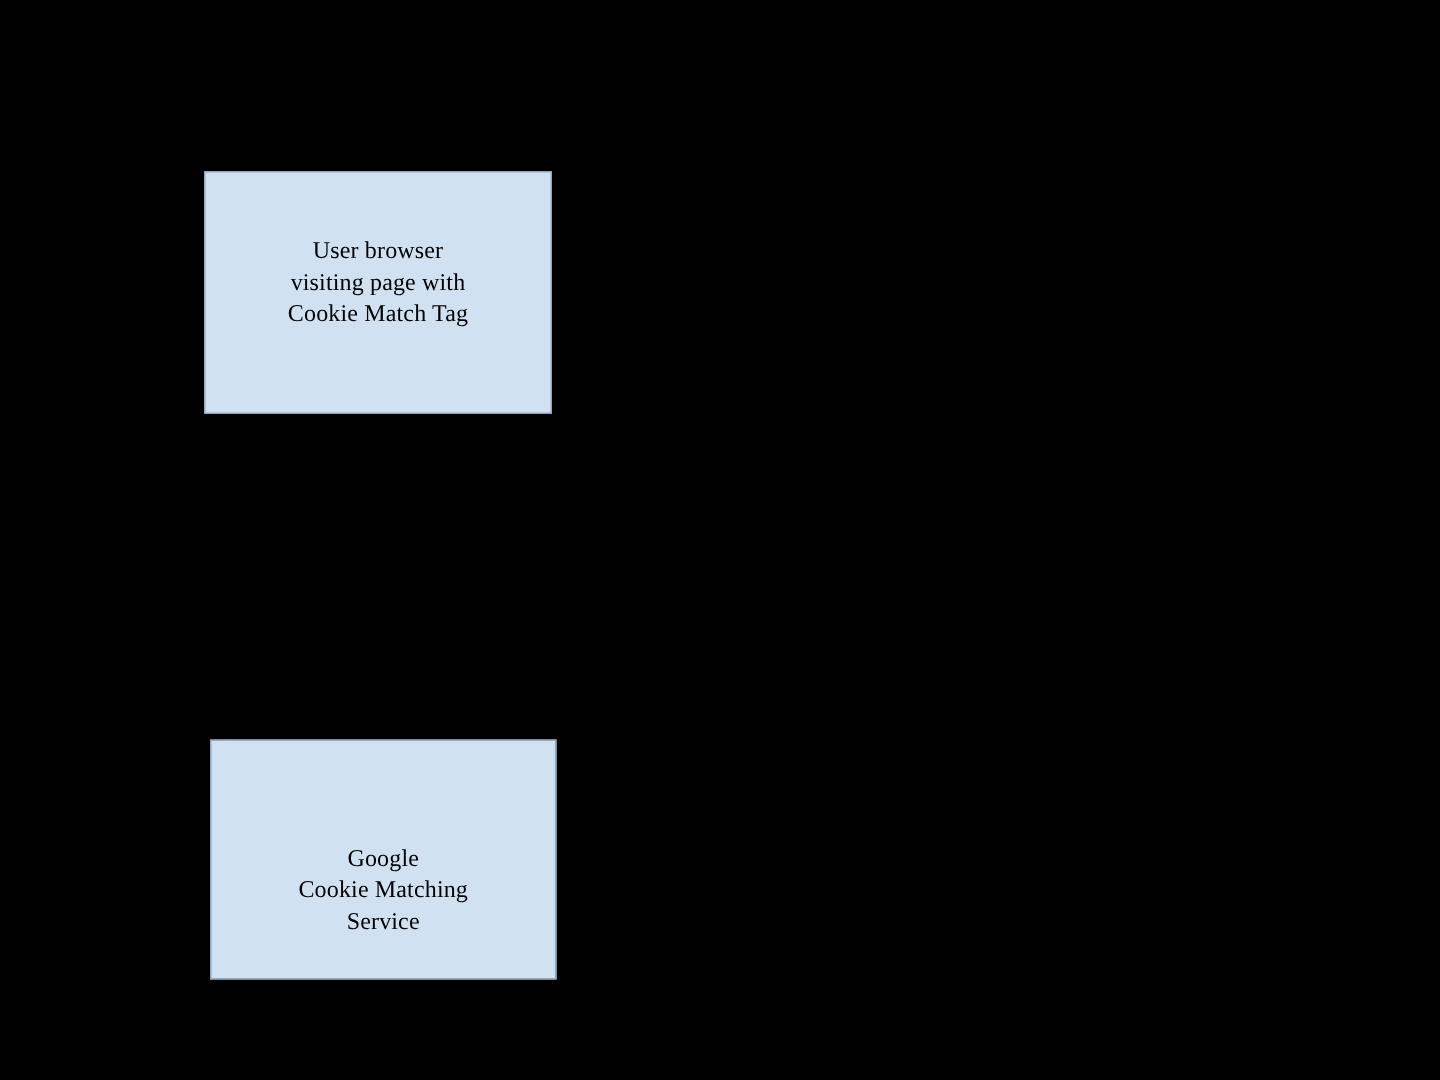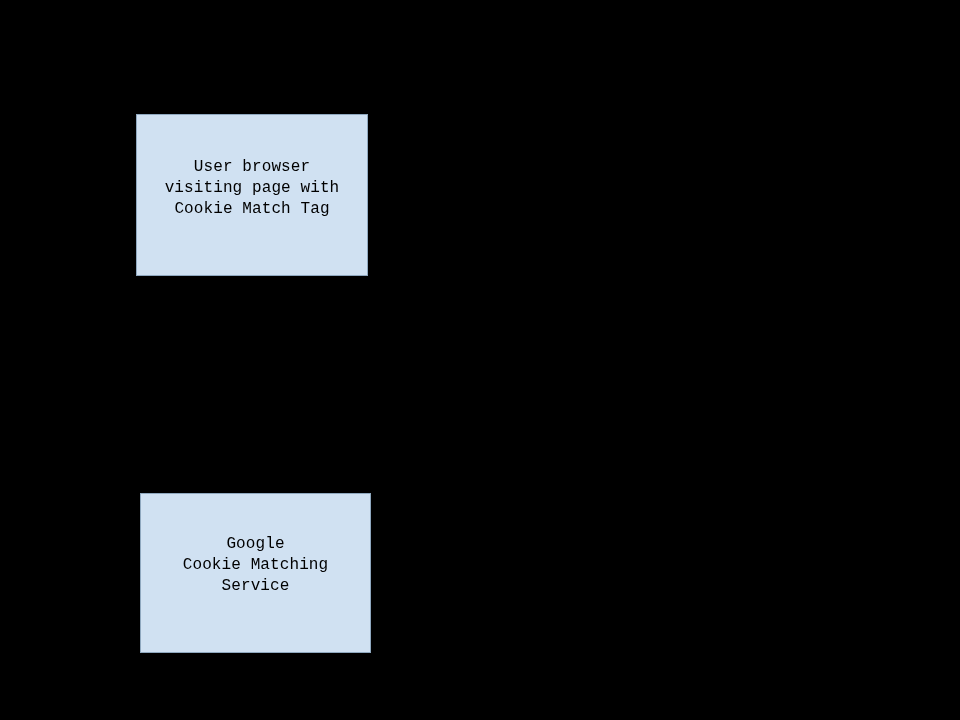--- a/index.html
+++ b/index.html
@@ -21,21 +21,21 @@
   .node {
     position: absolute;
     box-sizing: border-box;
     background: #d0e1f2;
     border: 1px solid #8fa8bf;
     display: flex;
     justify-content: center;
   }
   .node-label {
     color: #000000;
-    font-family: Liberation Mono, monospace;
+    font-family: Liberation Serif, serif;
     font-size: 16px;
     line-height: 21px;
     text-align: center;
     white-space: pre-line;
     letter-spacing: 0.1px;
   }
   
   #node-user-browser {
     left: 136px;
     top: 114px;
@@ -54,20 +54,21 @@
   }
   #node-buyers-service .node-label {
     padding-top: 64px;
   }
   
   #node-google-cms {
     left: 140px;
     top: 493px;
     width: 231px;
     height: 160px;
+    align-items: center;
   }
   #node-google-cms .node-label {
     padding-top: 40px;
   }
 </style>
 </head>
 <body>
 
 <div id="canvas">
 

